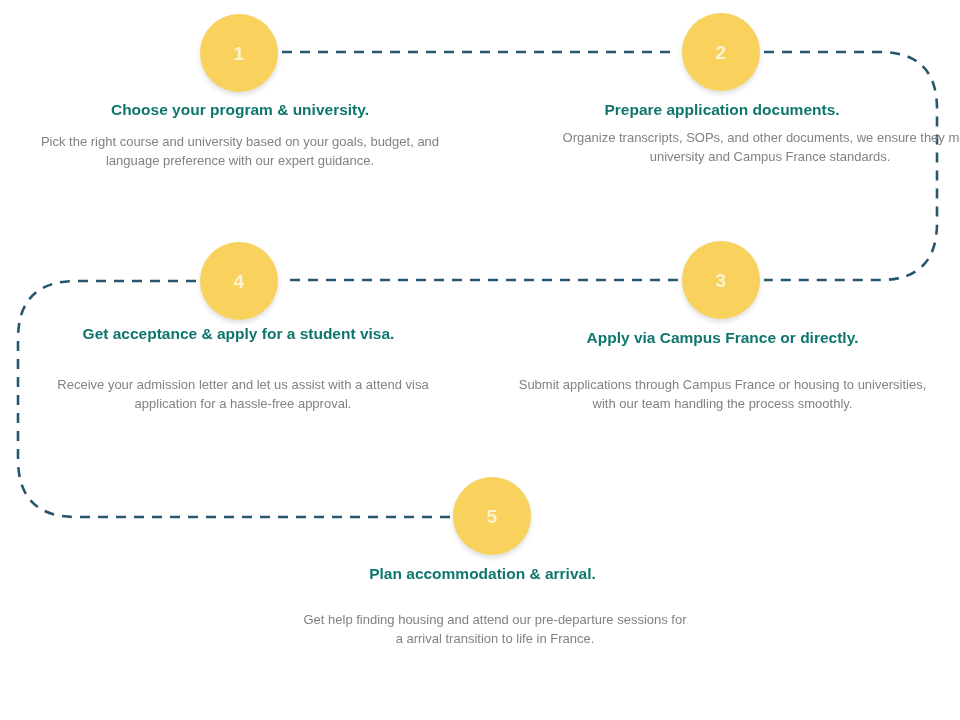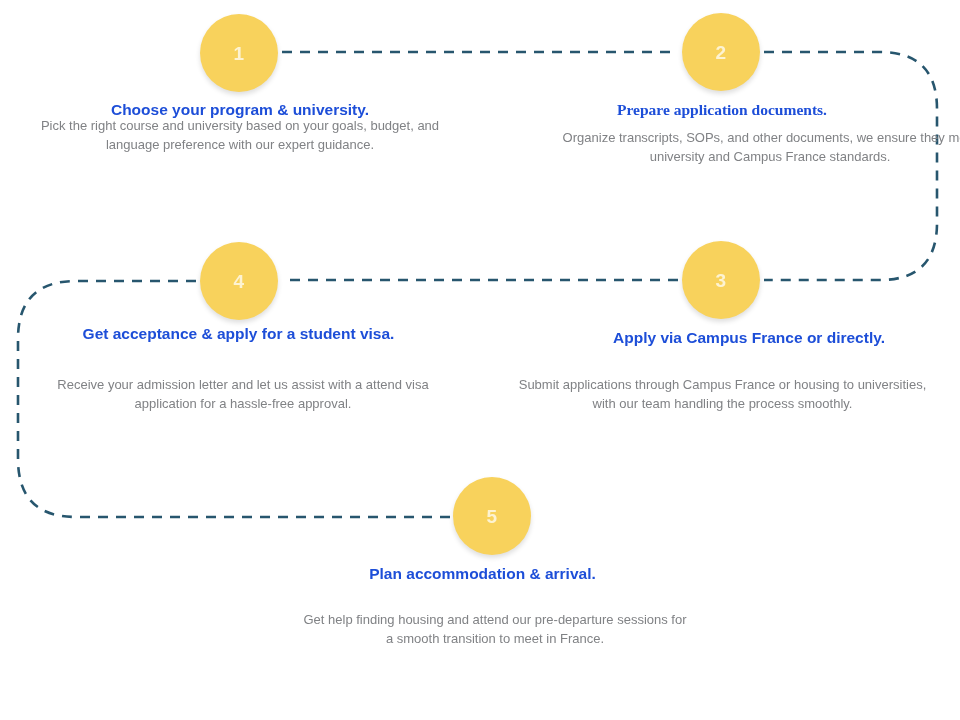--- a/index.html
+++ b/index.html
@@ -49,49 +49,49 @@
     font-weight: 700;
     color: #fdf3d2;
     line-height: 1;
     letter-spacing: 0.3px;
   }
   .step-title {
     position: absolute;
     font-family: "Liberation Sans", sans-serif;
     font-size: 15.5px;
     font-weight: 700;
-    color: #1d4ed8;
+    color: #0f766e;
     line-height: 1.42;
     text-align: center;
     z-index: 2;
   }
   .step-desc {
     position: absolute;
     font-family: "Liberation Sans", sans-serif;
     font-size: 13px;
     font-weight: 400;
     color: #808285;
     line-height: 1.48;
     text-align: center;
     z-index: 2;
   }
 
   
   #marker-1 { left: 200px; top: 14px; }
   #title-1  { left: 40px;  top: 99px;  width: 400px; }
-  #desc-1   { left: 30px;  top: 116px; width: 420px; }
+  #desc-1   { left: 30px;  top: 132px; width: 420px; }
 
   
   #marker-2 { left: 682px; top: 13px; }
-  #title-2  { left: 522px; top: 99px;  width: 400px; font-family: Liberation Serif, serif; }
+  #title-2  { left: 522px; top: 99px;  width: 400px; }
   #desc-2   { left: 512px; top: 128px; width: 420px; margin-left: 48px; }
 
   
   #marker-3 { left: 682px; top: 241px; }
-  #title-3  { left: 560px; top: 327px; width: 325px; text-align: right; }
+  #title-3  { left: 560px; top: 327px; width: 325px; }
   #desc-3   { left: 515px; top: 375px; width: 415px; }
 
   
   #marker-4 { left: 200px; top: 242px; }
   #title-4  { left: 76px;  top: 323px; width: 325px; }
   #desc-4   { left: 34px;  top: 375px; width: 418px; }
 
   
   #marker-5 { left: 453px; top: 477px; }
   #title-5  { left: 320px; top: 563px; width: 325px; }
@@ -143,16 +143,16 @@
     </div>
     <div class="step-title" id="title-4">Get acceptance &amp; apply for a student visa.</div>
     <div class="step-desc" id="desc-4">Receive your admission letter and let us assist with a attend visa application for a hassle-free approval.</div>
   </div>
 
   <div class="step">
     <div class="marker" id="marker-5">
       <span class="marker-num">5</span>
     </div>
     <div class="step-title" id="title-5">Plan accommodation &amp; arrival.</div>
-    <div class="step-desc" id="desc-5">Get help finding housing and attend our pre-departure sessions for a smooth transition to meet in France.</div>
+    <div class="step-desc" id="desc-5">Get help finding housing and attend our pre-departure sessions for a arrival transition to life in France.</div>
   </div>
 
 </div>
 
 </body></html>

